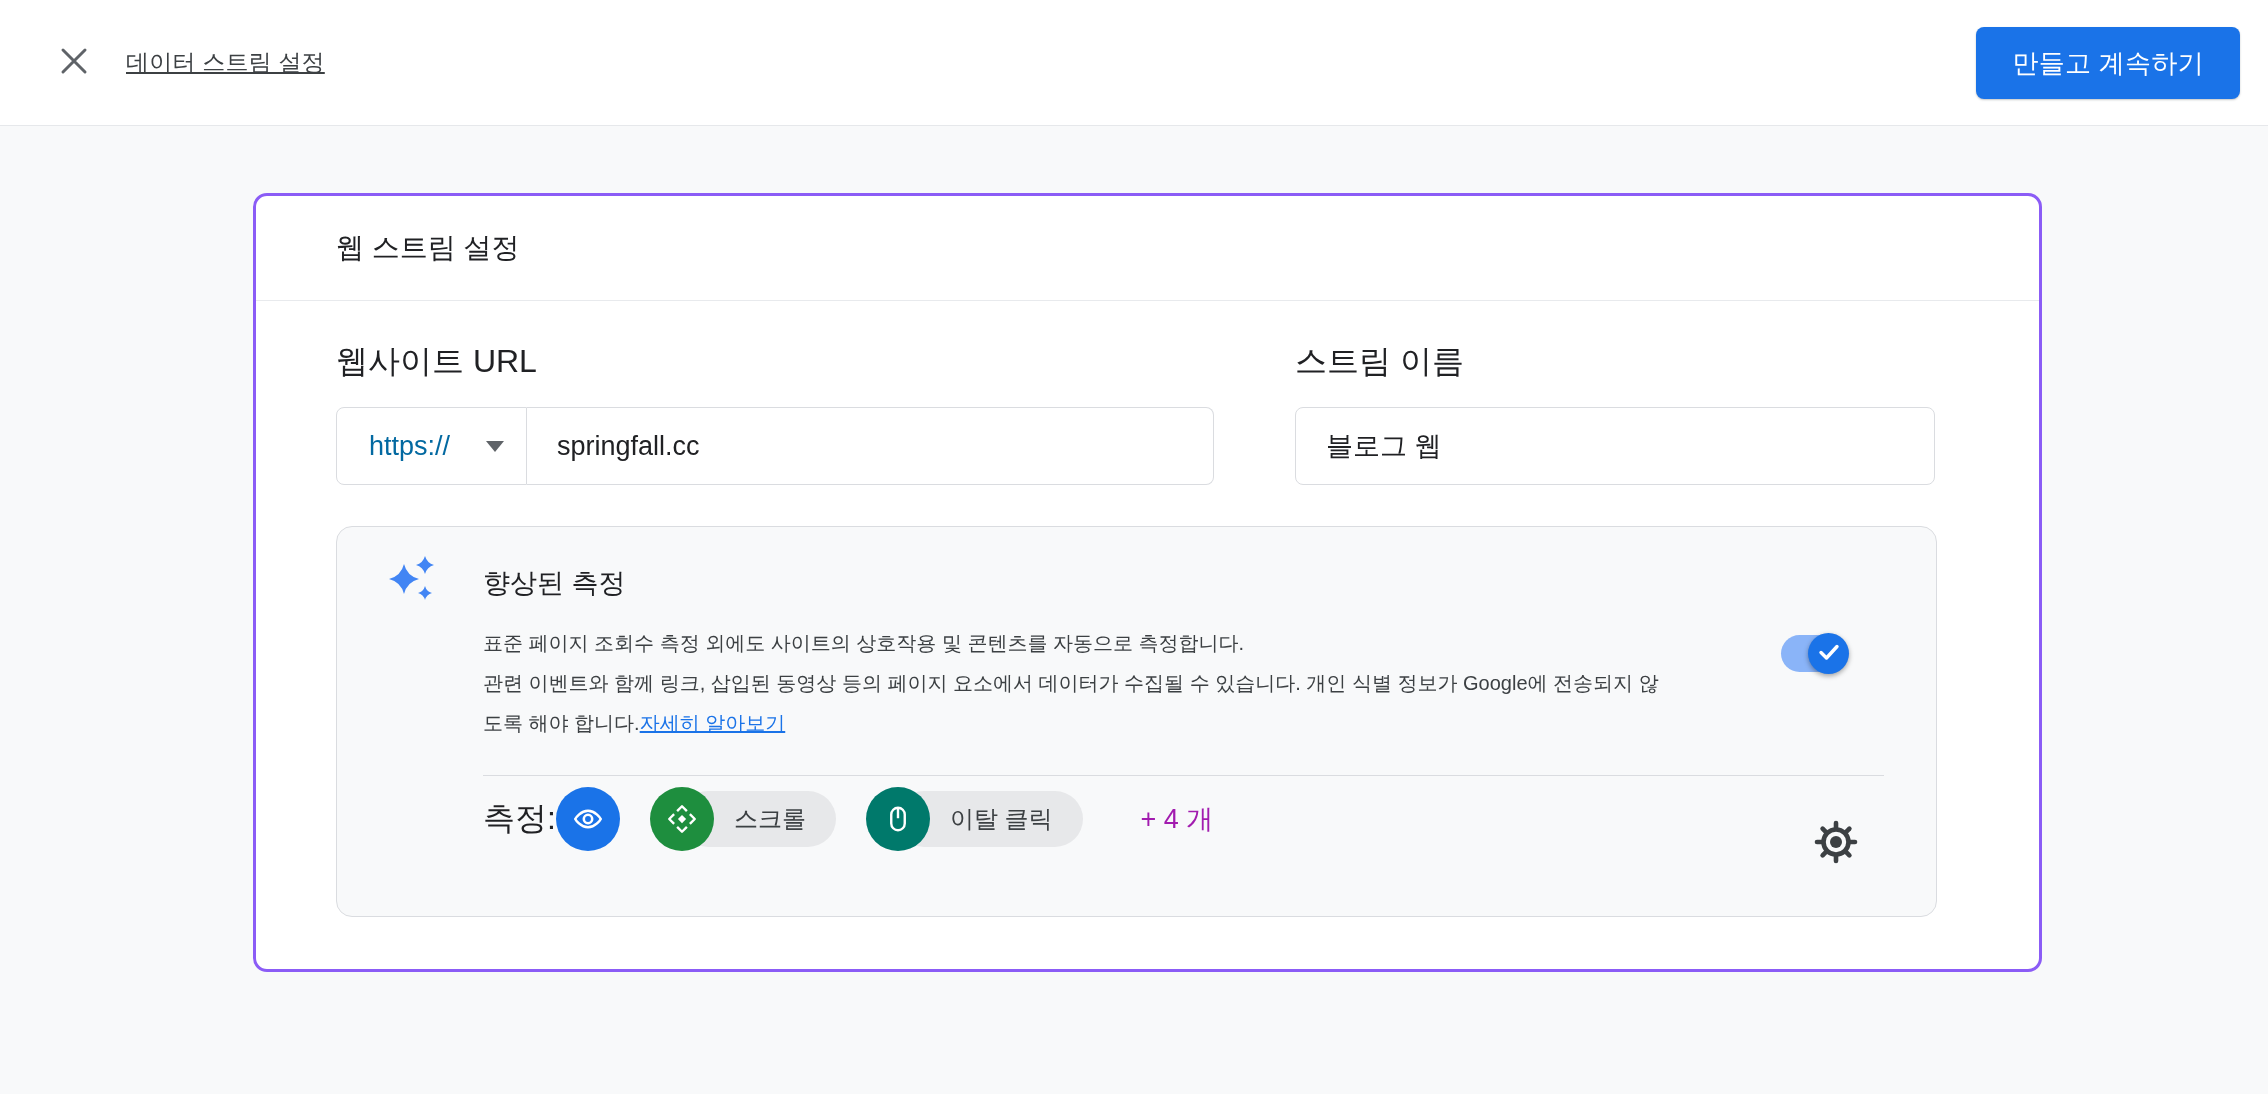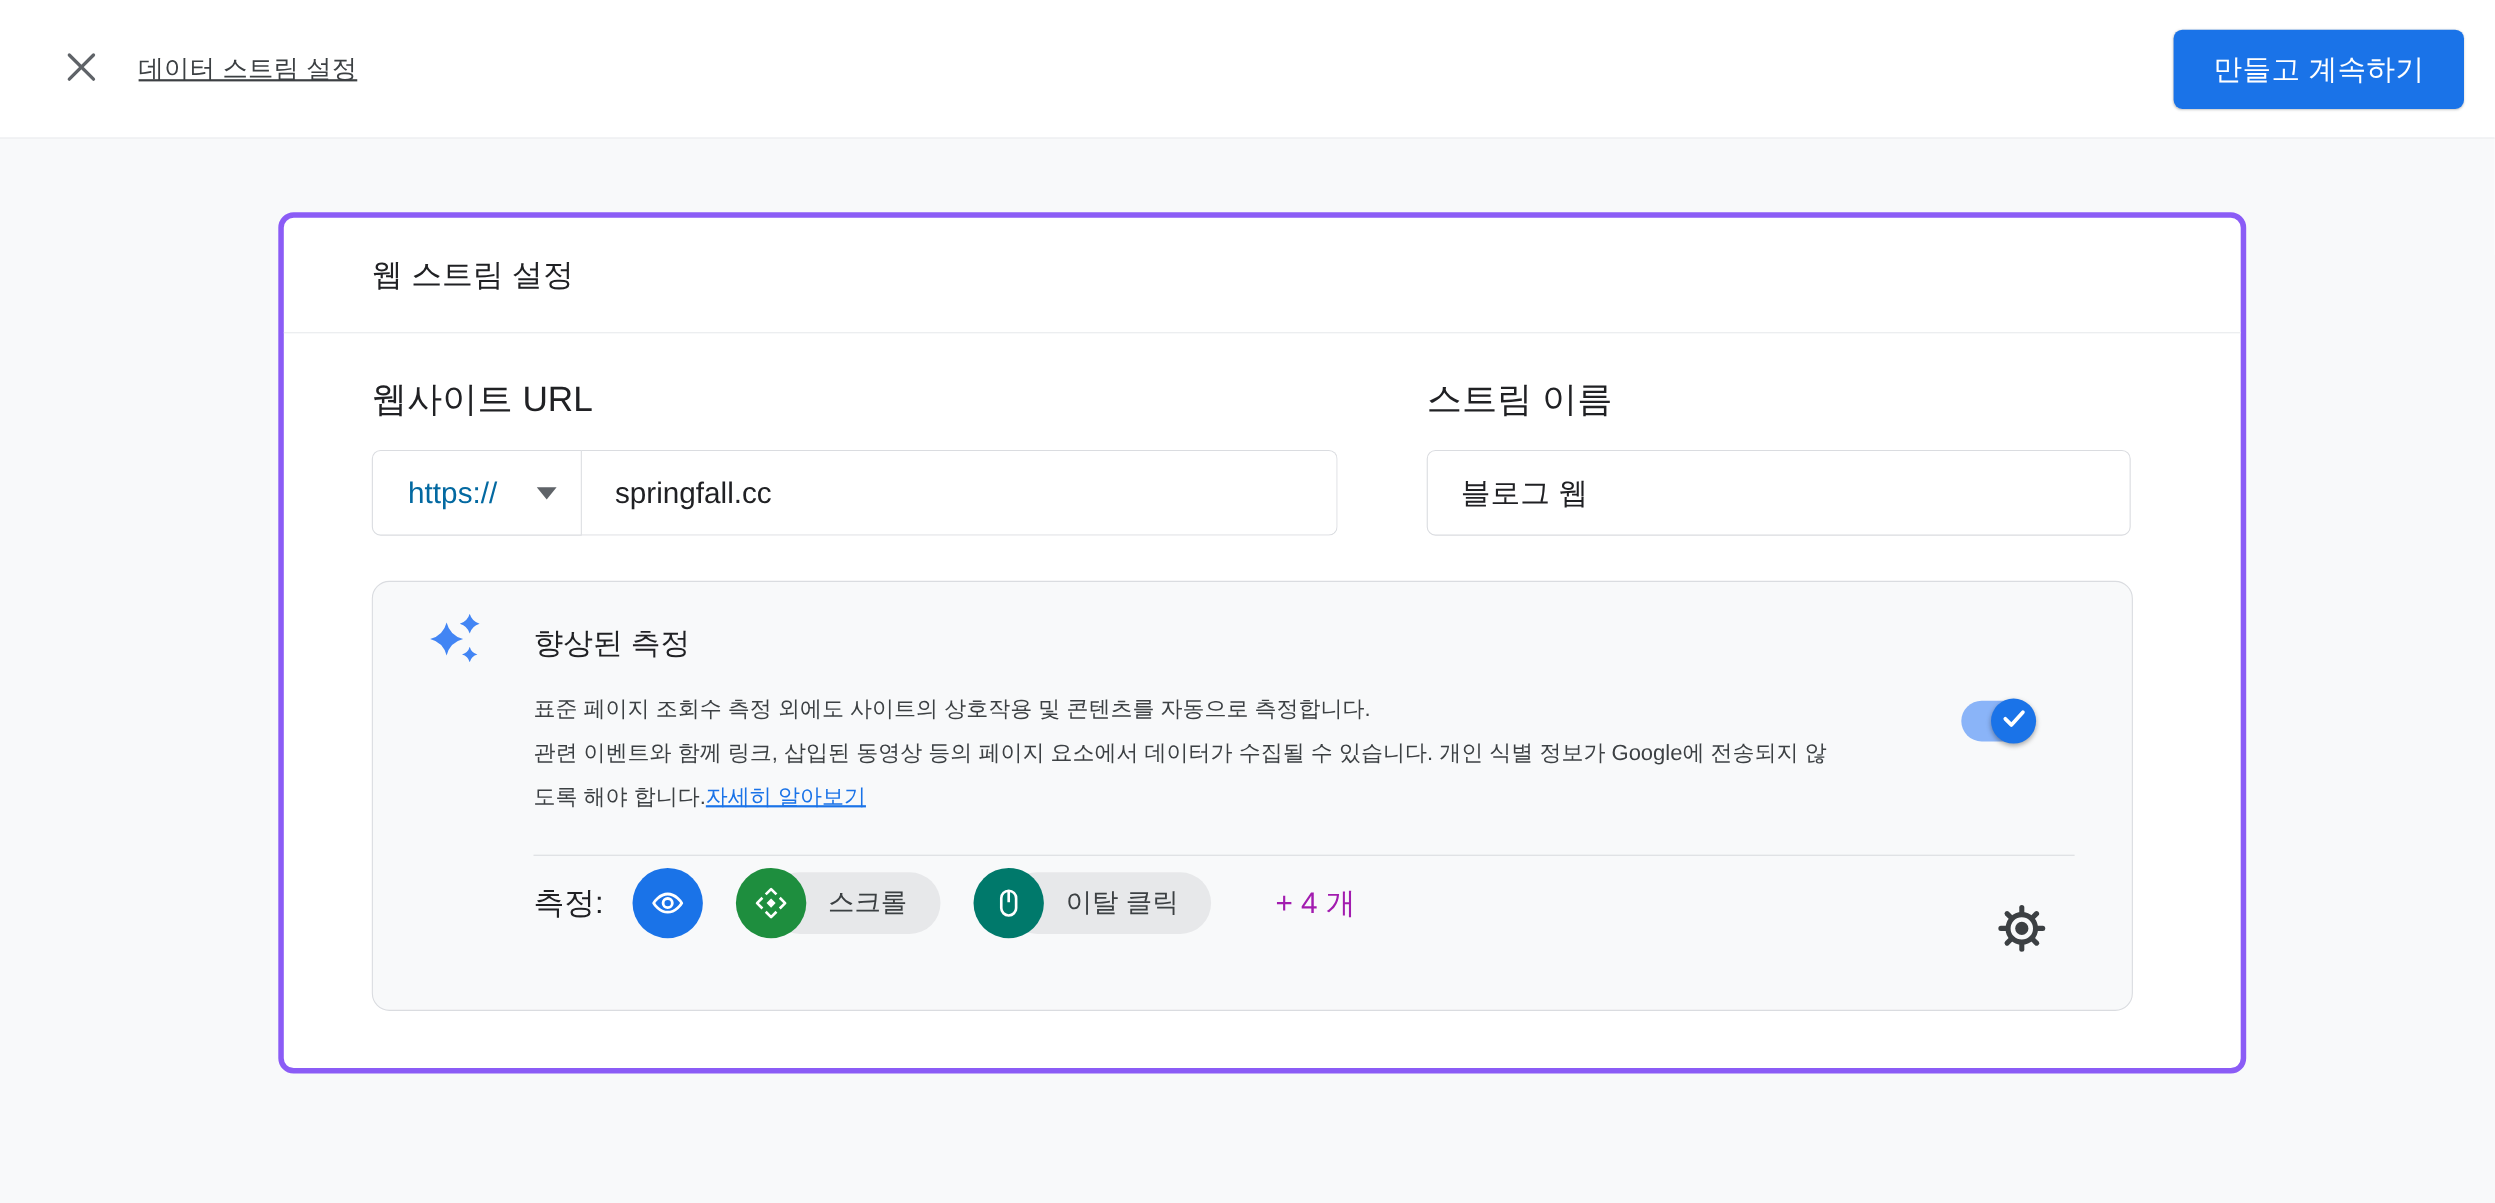--- a/index.html
+++ b/index.html
@@ -12,21 +12,21 @@
   .close-btn { width:56px; height:56px; margin-left:46px; border:none; background:transparent;
     display:flex; align-items:center; justify-content:center; cursor:pointer; border-radius:50%; }
   .page-title { margin-left:24px; font-size:23px; color:#3c4043; letter-spacing:.2px;text-decoration:underline; }
   .primary-btn { position:absolute; right:28px; top:27px; height:72px; padding:0 36px;
     background:#1a73e8; color:#fff; font-size:26px; font-weight:500; letter-spacing:.3px;
     border:none; border-radius:8px; cursor:pointer; font-family:inherit;
     box-shadow:0 1px 2px rgba(60,64,67,.3); }
 
   
   .page { height:968px; background:#f8f9fa; padding:67px 0 0 253px; }
-  .card { width:1789px; background:#fff; border:5px solid #8b5cf6; border-radius:14px; }
+  .card { width:1789px; background:#fff; border:3px solid #8b5cf6; border-radius:14px; }
   .card-header { height:105px; display:flex; align-items:center; padding:0 80px;
     border-bottom:1px solid #e8eaed; }
   .section-title { font-size:28px; color:#202124; }
   .card-body { padding:0 80px 52px 80px; }
 
   
   .form-row { display:flex; margin-top:39px; }
   .field-url { width:878px; margin-right:81px; }
   .field-name { width:640px; }
   .field-label { display:block; font-size:32px; color:#202124; margin-bottom:23px; }
@@ -54,21 +54,21 @@
   .toggle { position:absolute; right:88px; top:108px; width:67px; height:37px; cursor:pointer; }
   .toggle-track { width:67px; height:37px; border-radius:19px; background:#8ab4f8; }
   .toggle-thumb { position:absolute; right:-1px; top:-2px; width:41px; height:41px; border-radius:50%;
     background:#1a73e8; display:flex; align-items:center; justify-content:center;
     box-shadow:0 2px 5px rgba(0,0,0,.35); }
 
   .enh-divider { margin:32px 52px 0 146px; border:none; border-top:1px solid #dadce0; }
 
   
   .chips-row { display:flex; align-items:center; margin:11px 0 0 146px; height:64px; }
-  .measure-label { font-size:28px; color:#202124; margin-right:26px; }
+  .measure-label { font-size:32px; color:#202124; }
   .chip { display:flex; align-items:center; margin-right:30px; cursor:default; }
   .chip-circle { position:relative; z-index:1; width:64px; height:64px; border-radius:50%;
     display:flex; align-items:center; justify-content:center; }
   .c-blue { background:#1a73e8; } .c-green { background:#1e8e3e; } .c-teal { background:#00796b; }
   .chip-pill { margin-left:-34px; height:56px; line-height:56px; background:#e7e8ea;
     border-radius:28px; padding:0 30px 0 54px; font-size:24px; color:#3c4043; white-space:nowrap; }
   .more-link { font-size:27px; font-weight:500; color:#a21caf; text-decoration:none;
     margin-left:28px; cursor:pointer; }
   .gear-btn { position:absolute; right:72px; top:288px; width:56px; height:56px; border:none;
     background:transparent; display:flex; align-items:center; justify-content:center;

